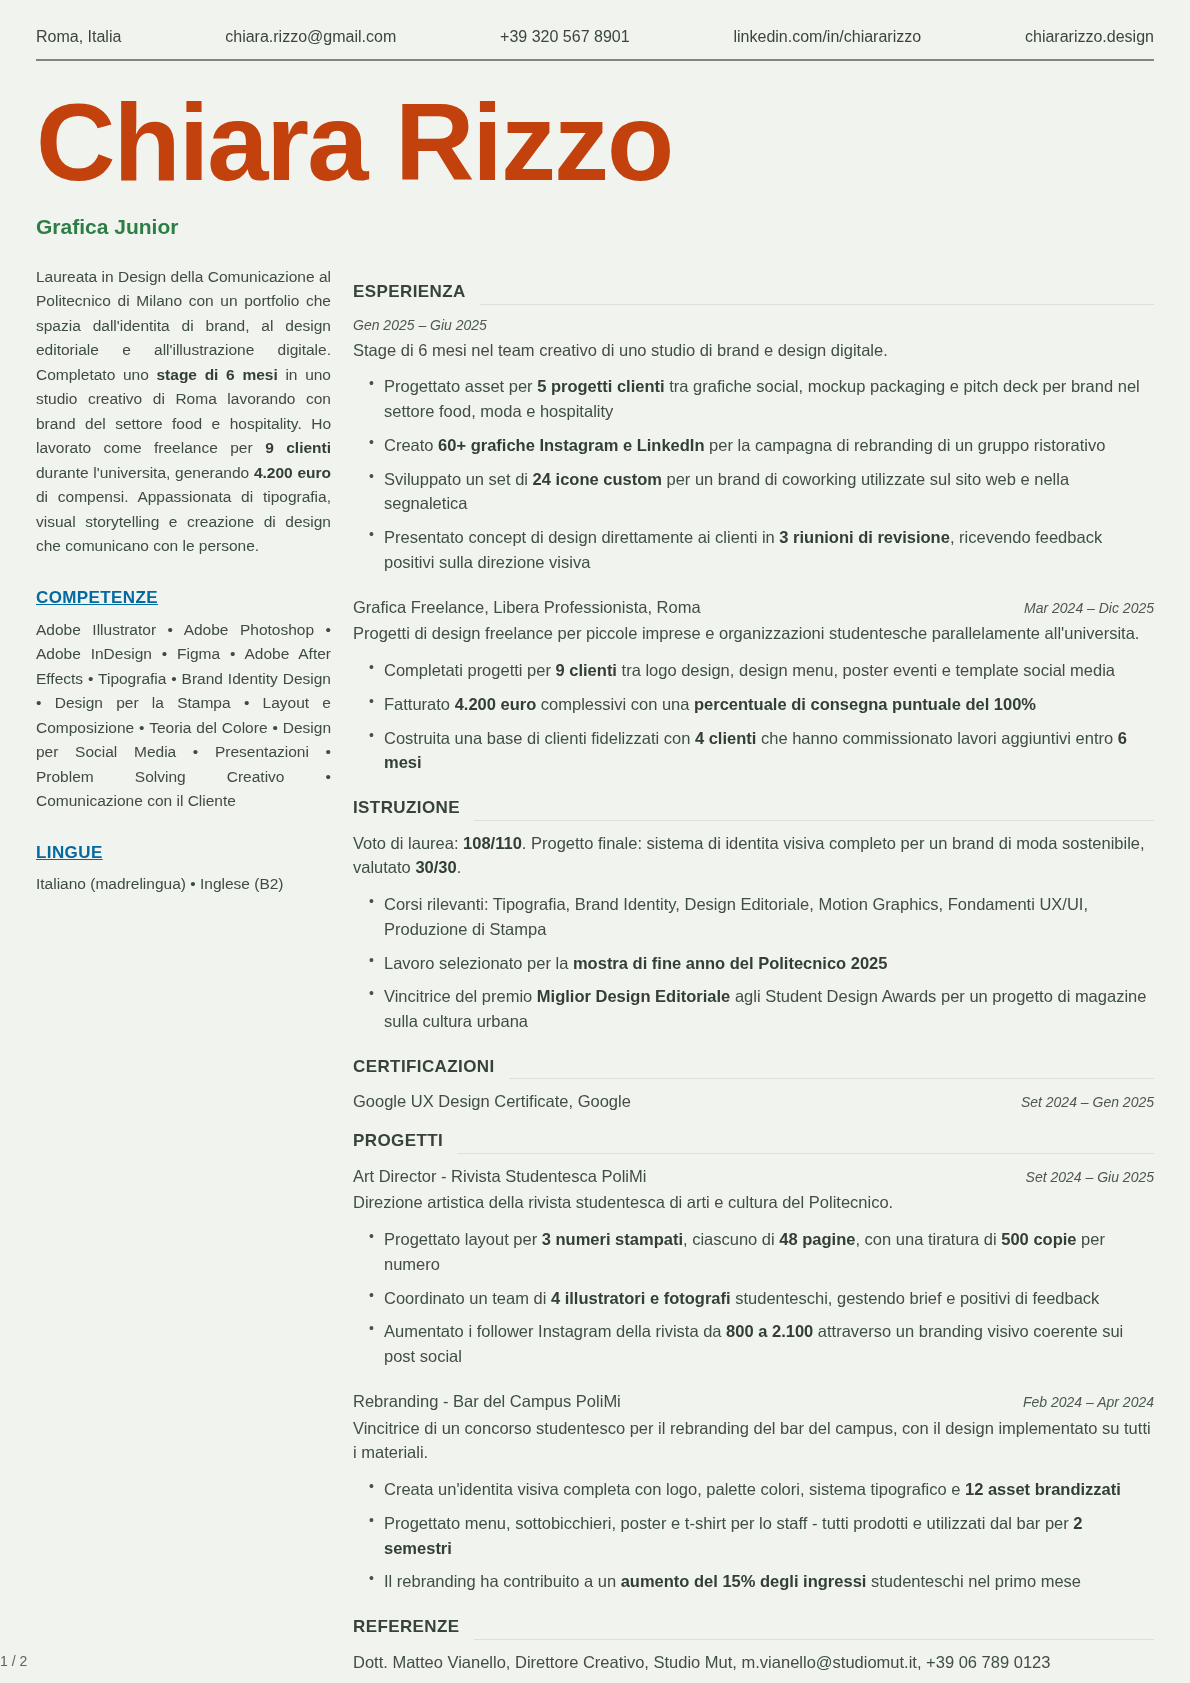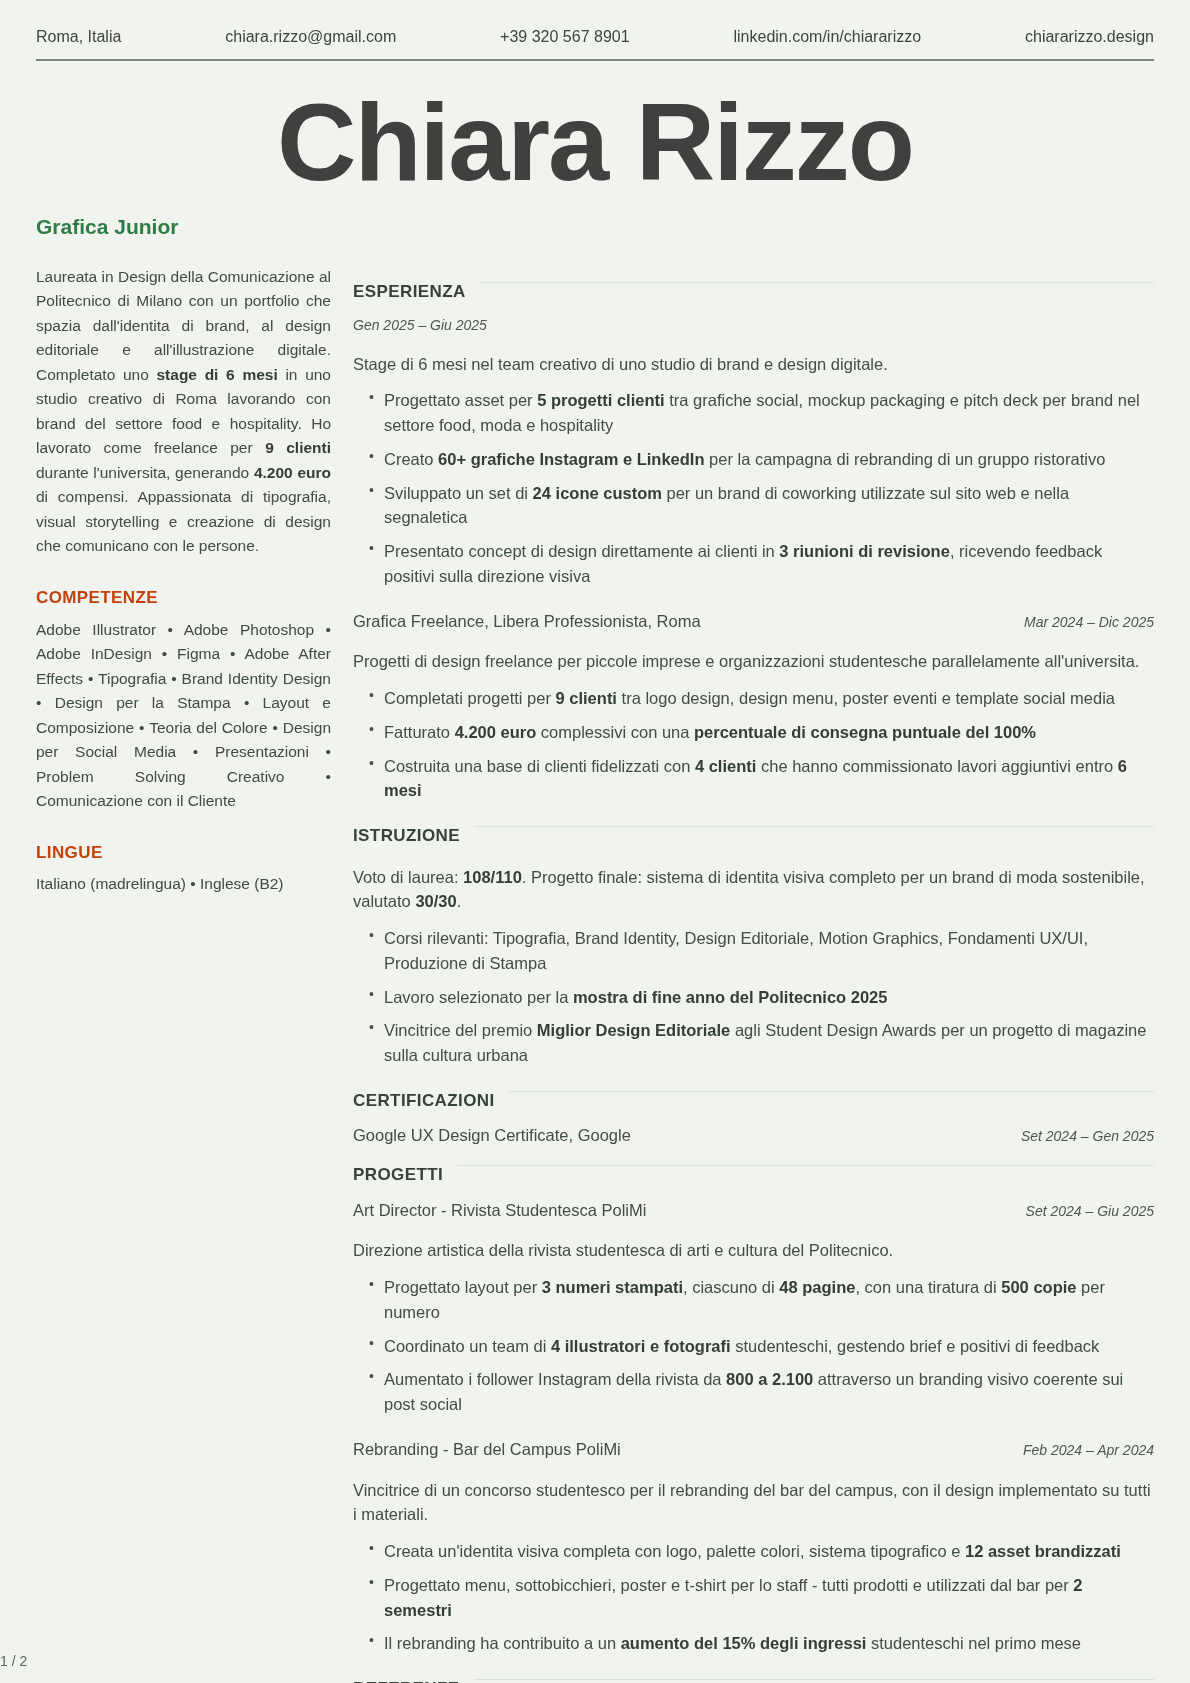--- a/index.html
+++ b/index.html
@@ -15,50 +15,50 @@
 
   
   .contact{
     display:flex;justify-content:space-between;align-items:baseline;
     padding-top:28px;font-size:16px;color:#3a463c;
   }
   .contact-rule{height:2px;background:#81867c;margin-top:13px;}
 
   
   .name{
-    font-size:110px;font-weight:700;color:#404040;
-    letter-spacing:-2px;line-height:1.0;margin-top:26px;text-align:center;
+    font-size:110px;font-weight:700;color:#c2410c;
+    letter-spacing:-2px;line-height:1.0;margin-top:26px;
   }
   .role{font-size:21px;font-weight:700;color:#2e7d46;margin-top:18px;}
 
   
   .cols{display:flex;gap:22px;margin-top:26px;}
   .left{width:295px;flex:0 0 295px;font-size:15.5px;line-height:1.58;}
   .right{flex:1;min-width:0;font-size:16.5px;line-height:1.5;}
 
   .summary{text-align:justify;color:#3f4c42;}
   .b{font-weight:700;color:#333f36;}
 
   .side-head{
-    font-size:17px;font-weight:700;color:#c2410c;
-    letter-spacing:.4px;margin:26px 0 6px;
+    font-size:17px;font-weight:700;color:#0369a1;
+    letter-spacing:.4px;margin:26px 0 6px;text-decoration:underline;
   }
   .side-text{text-align:justify;color:#3f4c42;}
 
   
   .sec{margin-bottom:8px;}
-  .sec-head{display:flex;align-items:flex-start;gap:14px;margin:14px 0 10px;}
+  .sec-head{display:flex;align-items:flex-end;gap:14px;margin:14px 0 10px;}
   .sec-title{font-size:17px;font-weight:700;color:#36423a;letter-spacing:.4px;white-space:nowrap;}
   .sec-line{flex:1;height:1px;background:#dce1d7;margin-top:3px;}
 
   .entry{margin-bottom:4px;}
   .entry-head{display:flex;justify-content:space-between;align-items:baseline;gap:20px;}
   .entry-title{color:#414e44;}
   .entry-date{font-style:italic;font-size:14px;color:#4d584f;white-space:nowrap;flex:0 0 auto;}
-  .entry-desc{margin-top:16px;color:#414e44;}
+  .entry-desc{margin-top:2px;color:#414e44;}
 
   ul.bullets{margin:12px 0 20px;padding:0 0 0 16px;list-style:none;}
   ul.bullets li{position:relative;padding-left:15px;margin-bottom:9px;color:#414e44;}
   ul.bullets li::before{content:"\2022";position:absolute;left:0;top:-1px;color:#46514a;font-size:14px;}
 
   .ref-text{margin-top:6px;color:#414e44;}
 
   .footer{
     position:absolute;bottom:14px;left:0;width:100%;
     text-align:left;font-size:14px;color:#5a655c;

